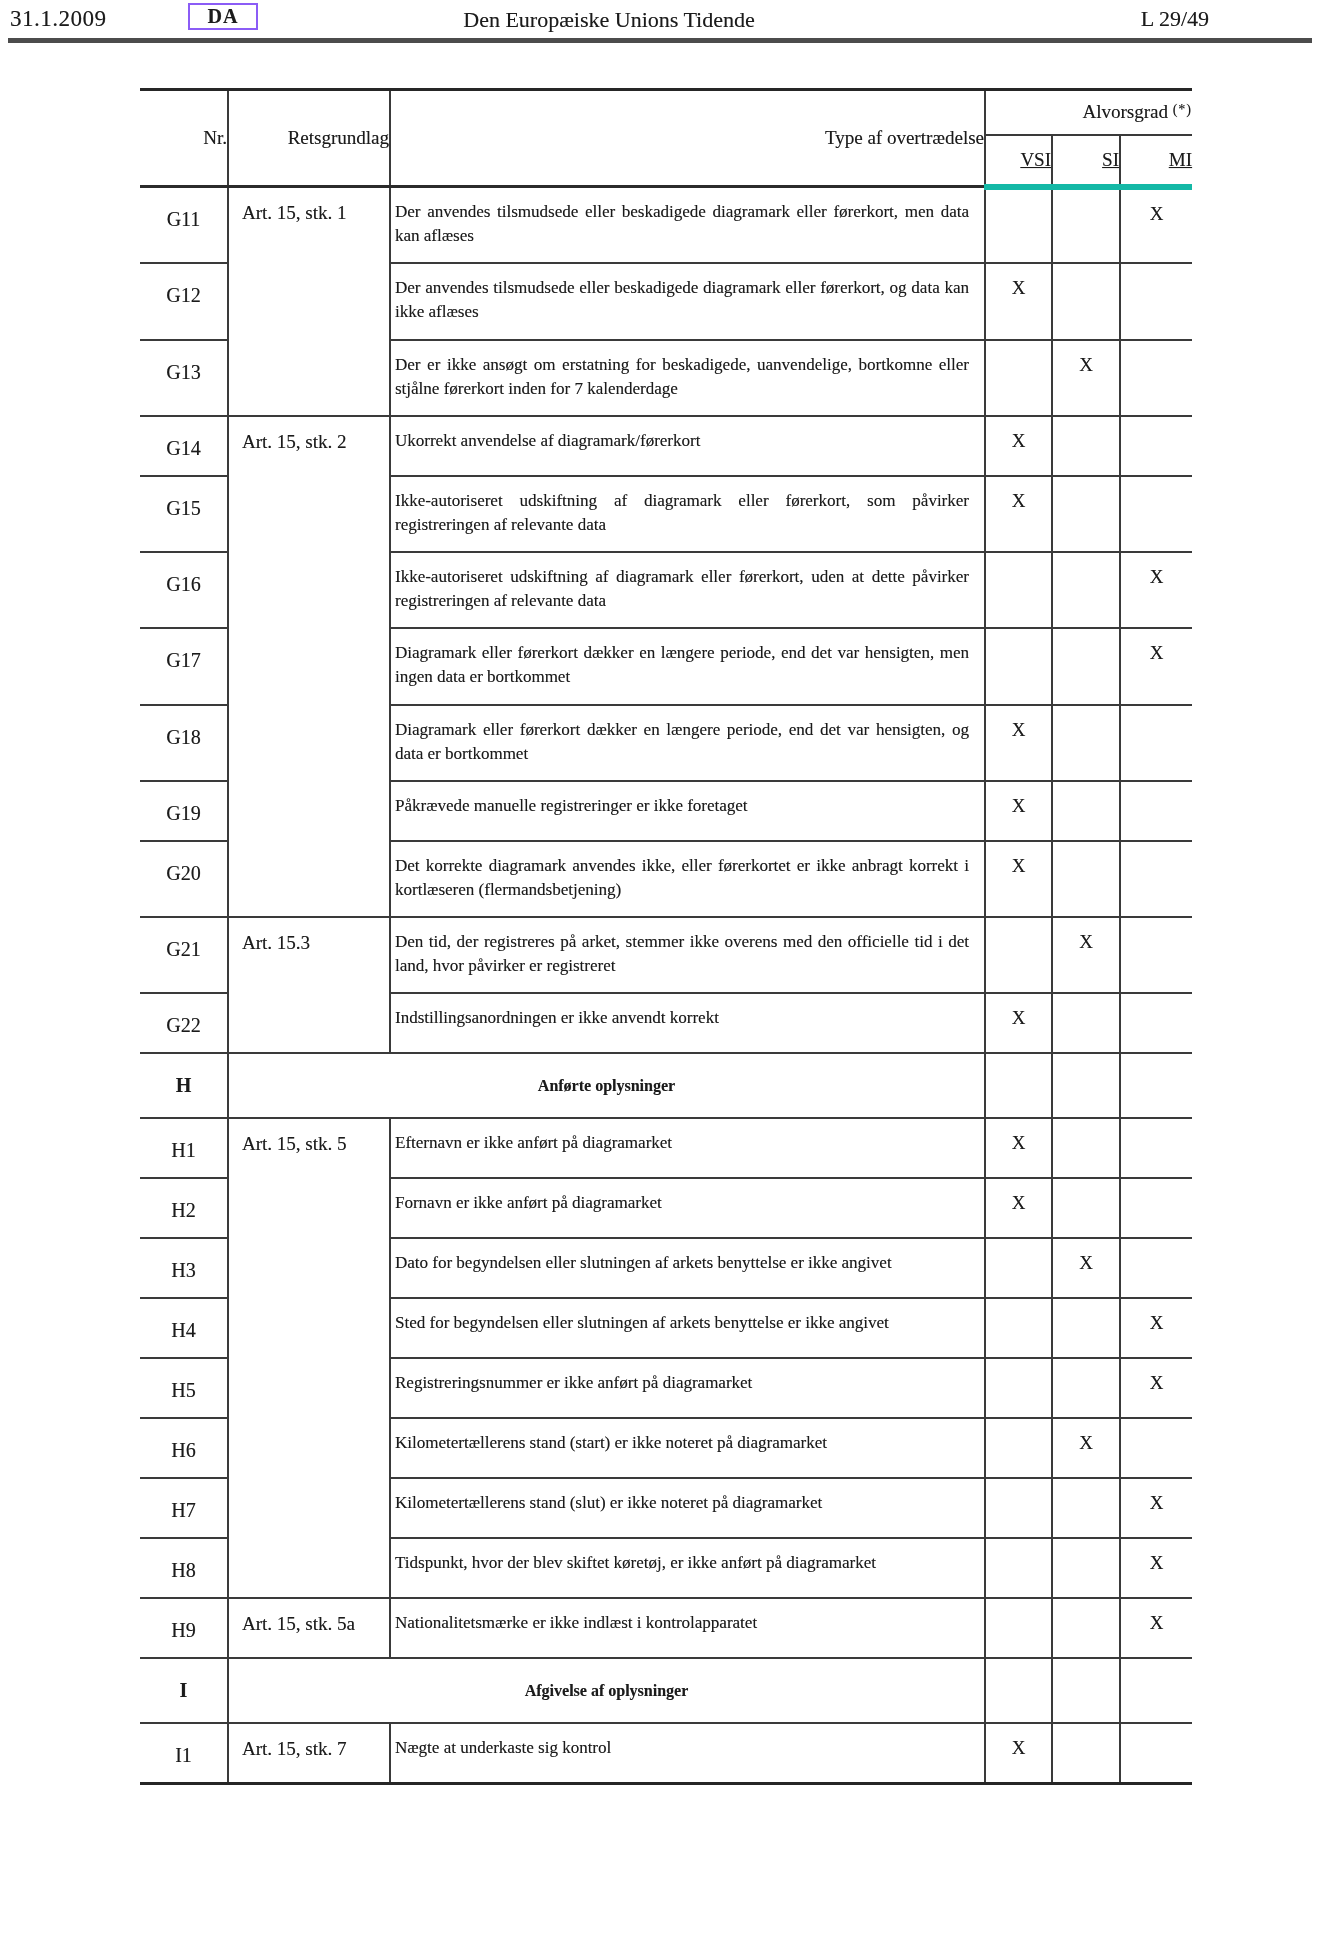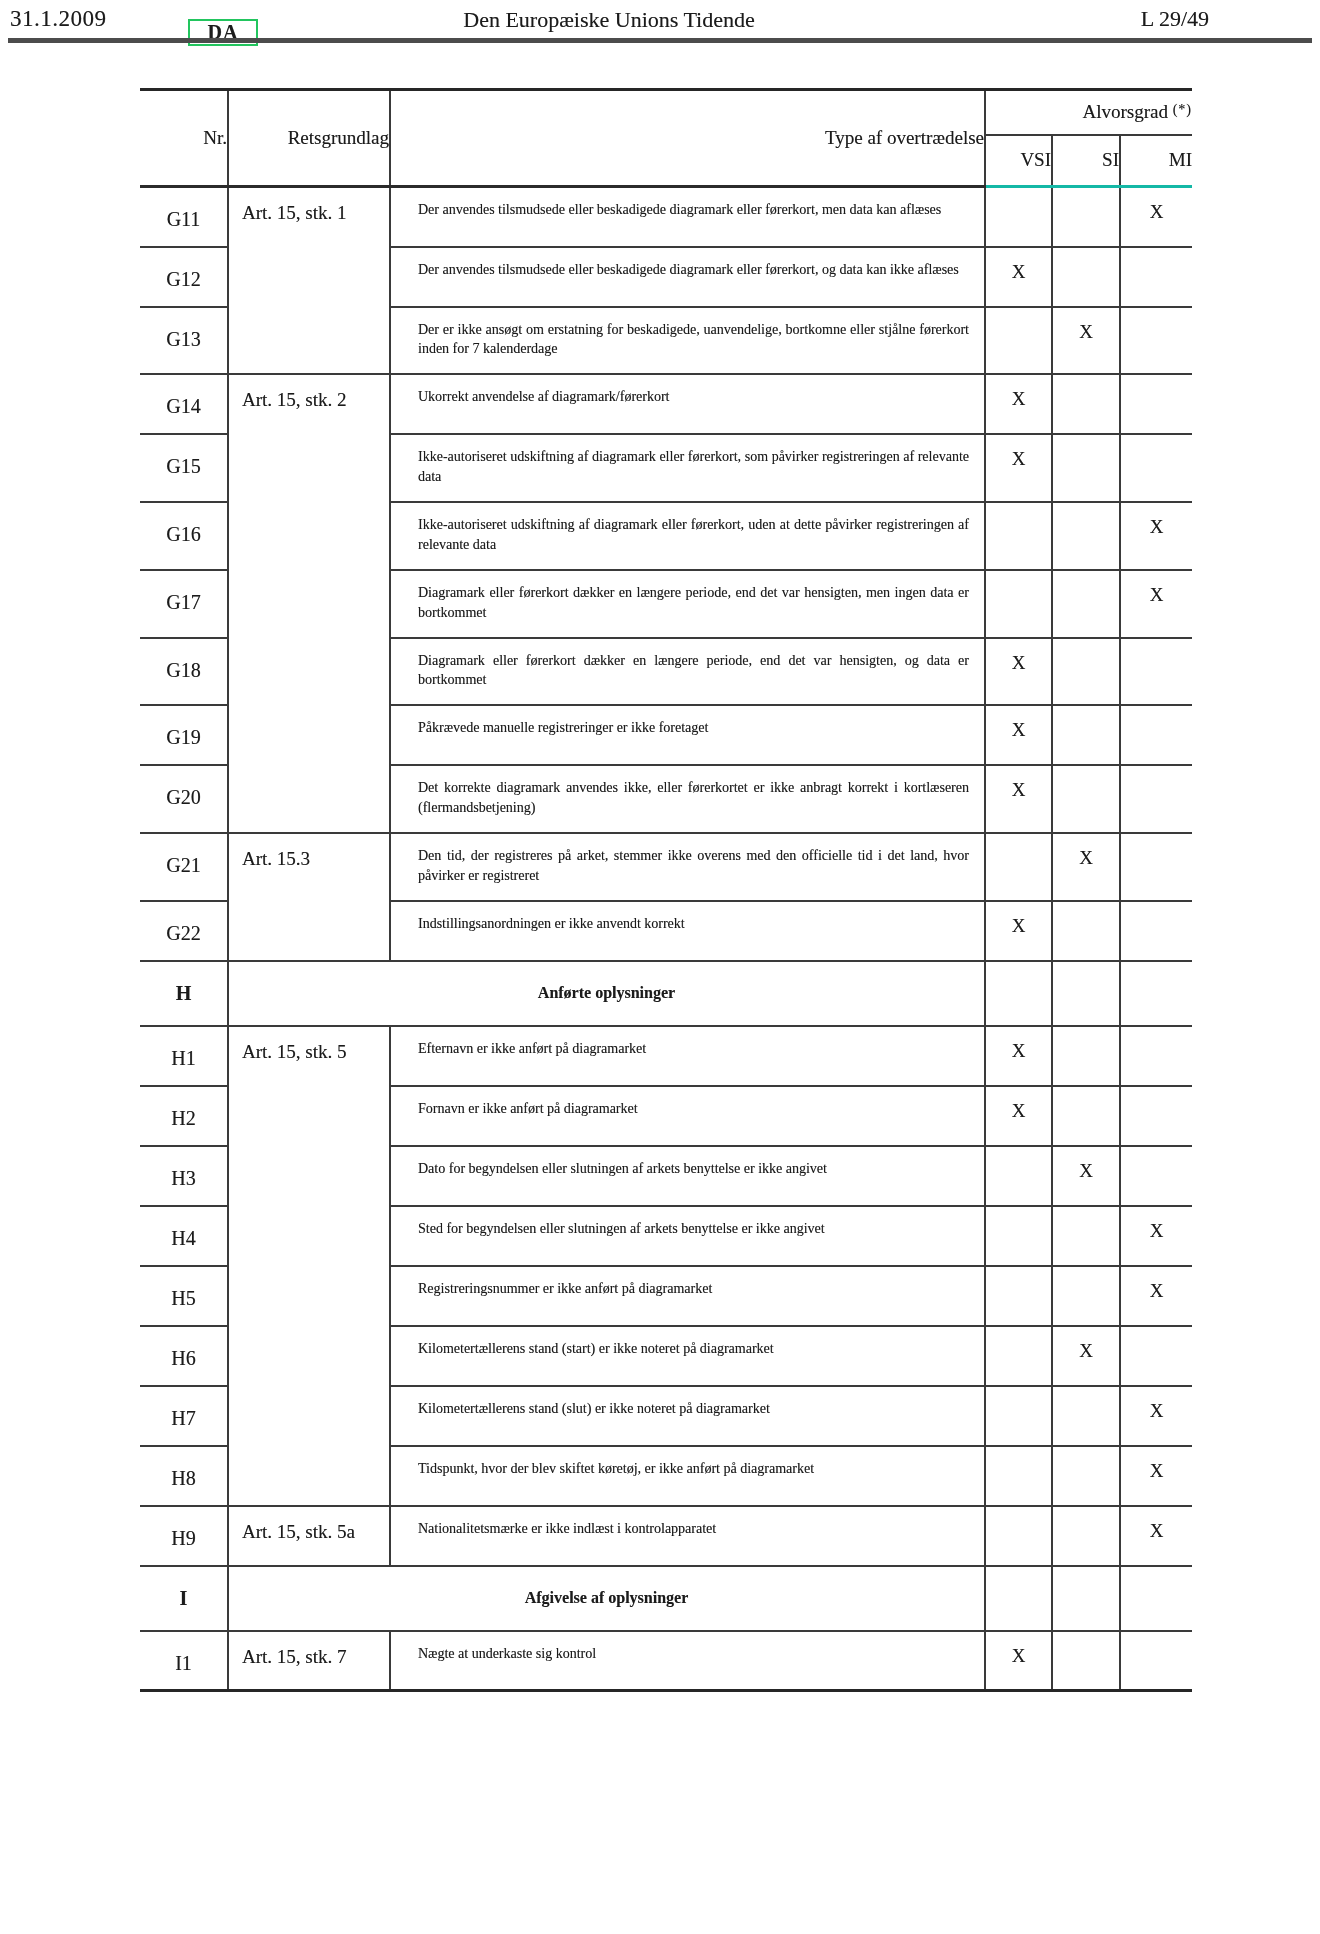--- a/index.html
+++ b/index.html
@@ -10,52 +10,52 @@
     font-family: "Liberation Serif", "DejaVu Serif", serif;
     color: #1b1b1b;
     position: relative;
     text-shadow: 0.2px 0.2px 0.6px rgba(30,30,30,0.45);
   }
 
   
   .page-header { position: absolute; top: 0; left: 0; width: 1218px; height: 46px; text-decoration: underline; }
   .pub-date   { position: absolute; left: 10px;  top: 6px; font-size: 23px; letter-spacing: 0.5px; }
   .lang-box   { position: absolute; left: 188px; top: 3px; width: 70px; height: 27px;
-                border: 2px solid #22c55e; display: flex; align-items: center; justify-content: center;
-                font-size: 20px; font-weight: bold; letter-spacing: 1px; margin-top: 16px; }
+                border: 2px solid #8b5cf6; display: flex; align-items: center; justify-content: center;
+                font-size: 20px; font-weight: bold; letter-spacing: 1px; }
   .journal-title { position: absolute; left: 0; right: 0; top: 7px; text-align: center; font-size: 22px; }
   .page-ref   { position: absolute; right: 9px; top: 6px; font-size: 22px; margin-left: 7px; }
   .header-rule { position: absolute; top: 38px; left: 8px; width: 1304px; height: 5px;
                  background: #4c4c4c; border: 0; }
 
   
   table.doc-table {
     position: absolute; top: 88px; left: 140px;
     width: 1052px; border-collapse: collapse; table-layout: fixed;
     border-top: 3px solid #262626;
     border-bottom: 3px solid #262626;
   }
   th, td { border-bottom: 2px solid #3a3a3a; padding: 0; }
   .vl { border-left: 2px solid #3a3a3a; }
 
   
   th { font-weight: normal; font-size: 19px; text-align: right; vertical-align: middle; }
   tr.hdr-group { height: 45px; }
   tr.hdr-sub   { height: 52px; }
   th.span2 { border-bottom: 3px solid #2b2b2b; }
-  tr.hdr-sub th { border-bottom: 3px solid #14b8a6; }
+  tr.hdr-sub th { border-bottom: 6px solid #14b8a6; text-decoration: underline; }
   .fnmark { font-size: 14px; vertical-align: 4px; letter-spacing: 1px; }
 
   
   tr.data-row { height: 60px; }
   td.nr    { text-align: center; vertical-align: top; padding-top: 20px; font-size: 20px; }
   td.legal { vertical-align: top; text-align: left; padding: 14px 4px 0 13px;
              font-size: 19px; white-space: nowrap; }
-  td.type  { vertical-align: top; text-align: justify; padding: 12px 15px 14px 27px;
-             font-size: 14px; line-height: 1.42; }
+  td.type  { vertical-align: top; text-align: justify; padding: 12px 15px 14px 4px;
+             font-size: 17px; line-height: 1.42; }
   td.sev   { text-align: center; vertical-align: top; padding-top: 13px; font-size: 19px; }
 
   
   tr.section-row { height: 65px; }
   td.section-nr    { text-align: center; vertical-align: middle; font-weight: bold; font-size: 20px; }
   td.section-title { text-align: center; vertical-align: middle; font-weight: bold; font-size: 16px; }
 </style>
 </head>
 <body>
 

